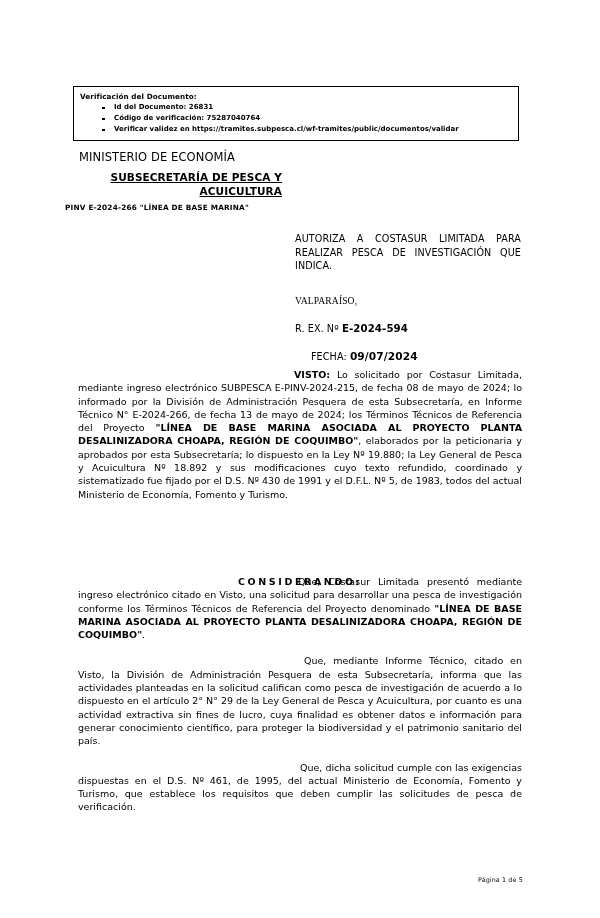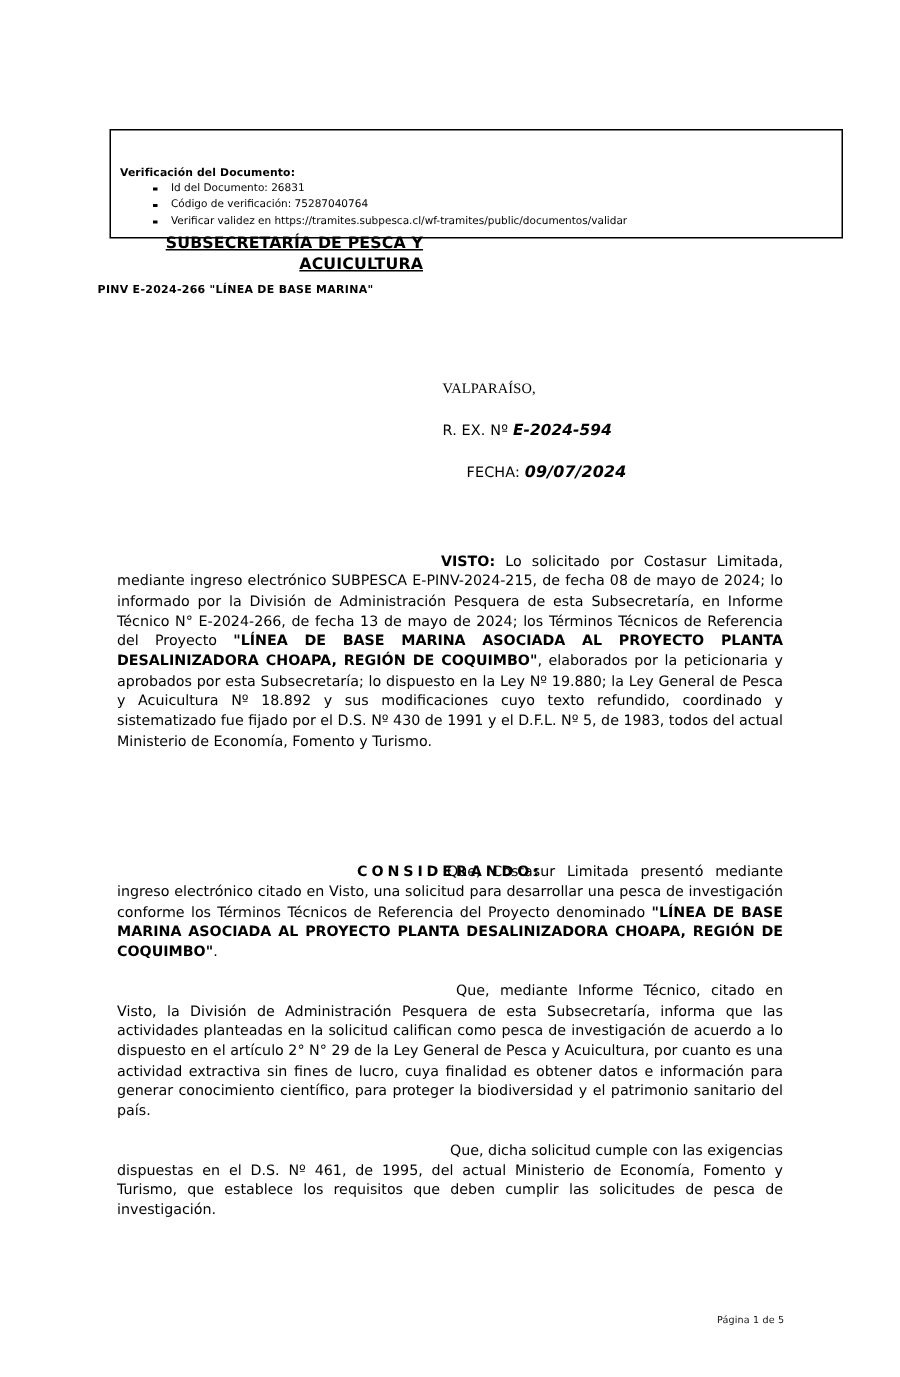--- a/index.html
+++ b/index.html
@@ -14,23 +14,23 @@
     font-family: "DejaVu Sans", sans-serif;
     color: #000000;
     overflow: hidden;
   }
 
   
   .verif-box {
     position: absolute;
     left: 73px;
     top: 86px;
-    width: 489px;
+    width: 446px;
     border: 1px solid #000;
-    padding: 22px 2px 5px 6px;
+    padding: 4px 2px 5px 6px;
     box-sizing: border-box;
     background: #fff;
   }
   .verif-title {
     font-size: 7.2px;
     font-weight: bold;
     letter-spacing: 0.1px;
     line-height: 11px;
     white-space: nowrap;
   }
@@ -38,20 +38,21 @@
     margin: 0;
     padding: 0;
     list-style: none;
   }
   .verif-list li {
     font-size: 7px;
     line-height: 11px;
     padding-left: 34px;
     position: relative;
     white-space: nowrap;
+    font-weight: bold;
   }
   .verif-list li::before {
     content: "";
     position: absolute;
     left: 22px;
     top: 4.5px;
     width: 2.5px;
     height: 2.5px;
     background: #000;
   }
@@ -104,21 +105,21 @@
     margin-top: 22px;
     font-size: 9.6px;
     letter-spacing: 0.1px;
     font-family: Liberation Serif, serif;
   }
   .resol {
     margin-top: 17px;
     font-size: 9.6px;
     letter-spacing: 0.1px;
   }
-  .resol b, .fecha b { font-weight: bold; font-style: italic; }
+  .resol b, .fecha b { font-weight: bold; }
   .fecha {
     margin-top: 16px;
     font-size: 9.6px;
     letter-spacing: 0.1px;
     padding-left: 16px;
   }
   .fecha b { font-size: 10.6px; }
   .resol b { font-size: 10.2px; }
 
   
@@ -177,28 +178,30 @@
 <div class="verif-box">
   <div class="verif-title">Verificación del Documento:</div>
   <ul class="verif-list">
     <li>Id del Documento: 26831</li>
     <li>Código de verificación: 75287040764</li>
     <li>Verificar validez en https://tramites.subpesca.cl/wf-tramites/public/documentos/validar</li>
   </ul>
 </div>
 
 <div class="letterhead">
+  <div class="lh-ministry">MINISTERIO DE ECONOMÍA</div>
   <div class="lh-sub">
     <span>SUBSECRETARÍA DE PESCA Y</span><br>
     <span>ACUICULTURA</span>
   </div>
   <div class="lh-pinv">PINV E-2024-266 "LÍNEA DE BASE MARINA"</div>
 </div>
 
 <div class="title-block">
+  <div class="subject">AUTORIZA A COSTASUR LIMITADA PARA REALIZAR PESCA DE INVESTIGACIÓN QUE INDICA.</div>
   <div class="place">VALPARAÍSO,</div>
   <div class="resol">
     <span>R. EX. Nº</span>
     <b>E-2024-594</b>
   </div>
   <div class="fecha">
     <span>FECHA:</span>
     <b>09/07/2024</b>
   </div>
 </div>
@@ -213,17 +216,17 @@
 <div class="considerando">CONSIDERANDO:</div>
 
 <div class="consid-body">
   <p class="para">
     <span class="lead-space-2"></span><span>Que, Costasur Limitada presentó mediante ingreso electrónico citado en Visto, una solicitud para desarrollar una pesca de investigación conforme los Términos Técnicos de Referencia del Proyecto denominado </span><b>"LÍNEA DE BASE MARINA ASOCIADA AL PROYECTO PLANTA DESALINIZADORA CHOAPA, REGIÓN DE COQUIMBO"</b><span>.</span>
   </p>
   <p class="para">
     <span class="lead-space-3"></span><span>Que, mediante Informe Técnico, citado en Visto, la División de Administración Pesquera de esta Subsecretaría, informa que las actividades planteadas en la solicitud califican como pesca de investigación de acuerdo a lo dispuesto en el artículo 2° N° 29 de la Ley General de Pesca y Acuicultura, por cuanto es una actividad extractiva sin fines de lucro, cuya finalidad es obtener datos e información para generar conocimiento científico, para proteger la biodiversidad y el patrimonio sanitario del país.</span>
   </p>
   <p class="para">
-    <span class="lead-space-4"></span><span>Que, dicha solicitud cumple con las exigencias dispuestas en el D.S. Nº 461, de 1995, del actual Ministerio de Economía, Fomento y Turismo, que establece los requisitos que deben cumplir las solicitudes de pesca de investigación.</span>
+    <span class="lead-space-4"></span><span>Que, dicha solicitud cumple con las exigencias dispuestas en el D.S. Nº 461, de 1995, del actual Ministerio de Economía, Fomento y Turismo, que establece los requisitos que deben cumplir las solicitudes de pesca de verificación.</span>
   </p>
 </div>
 
 <div class="footer">Página 1 de 5</div>
 
 </body></html>

